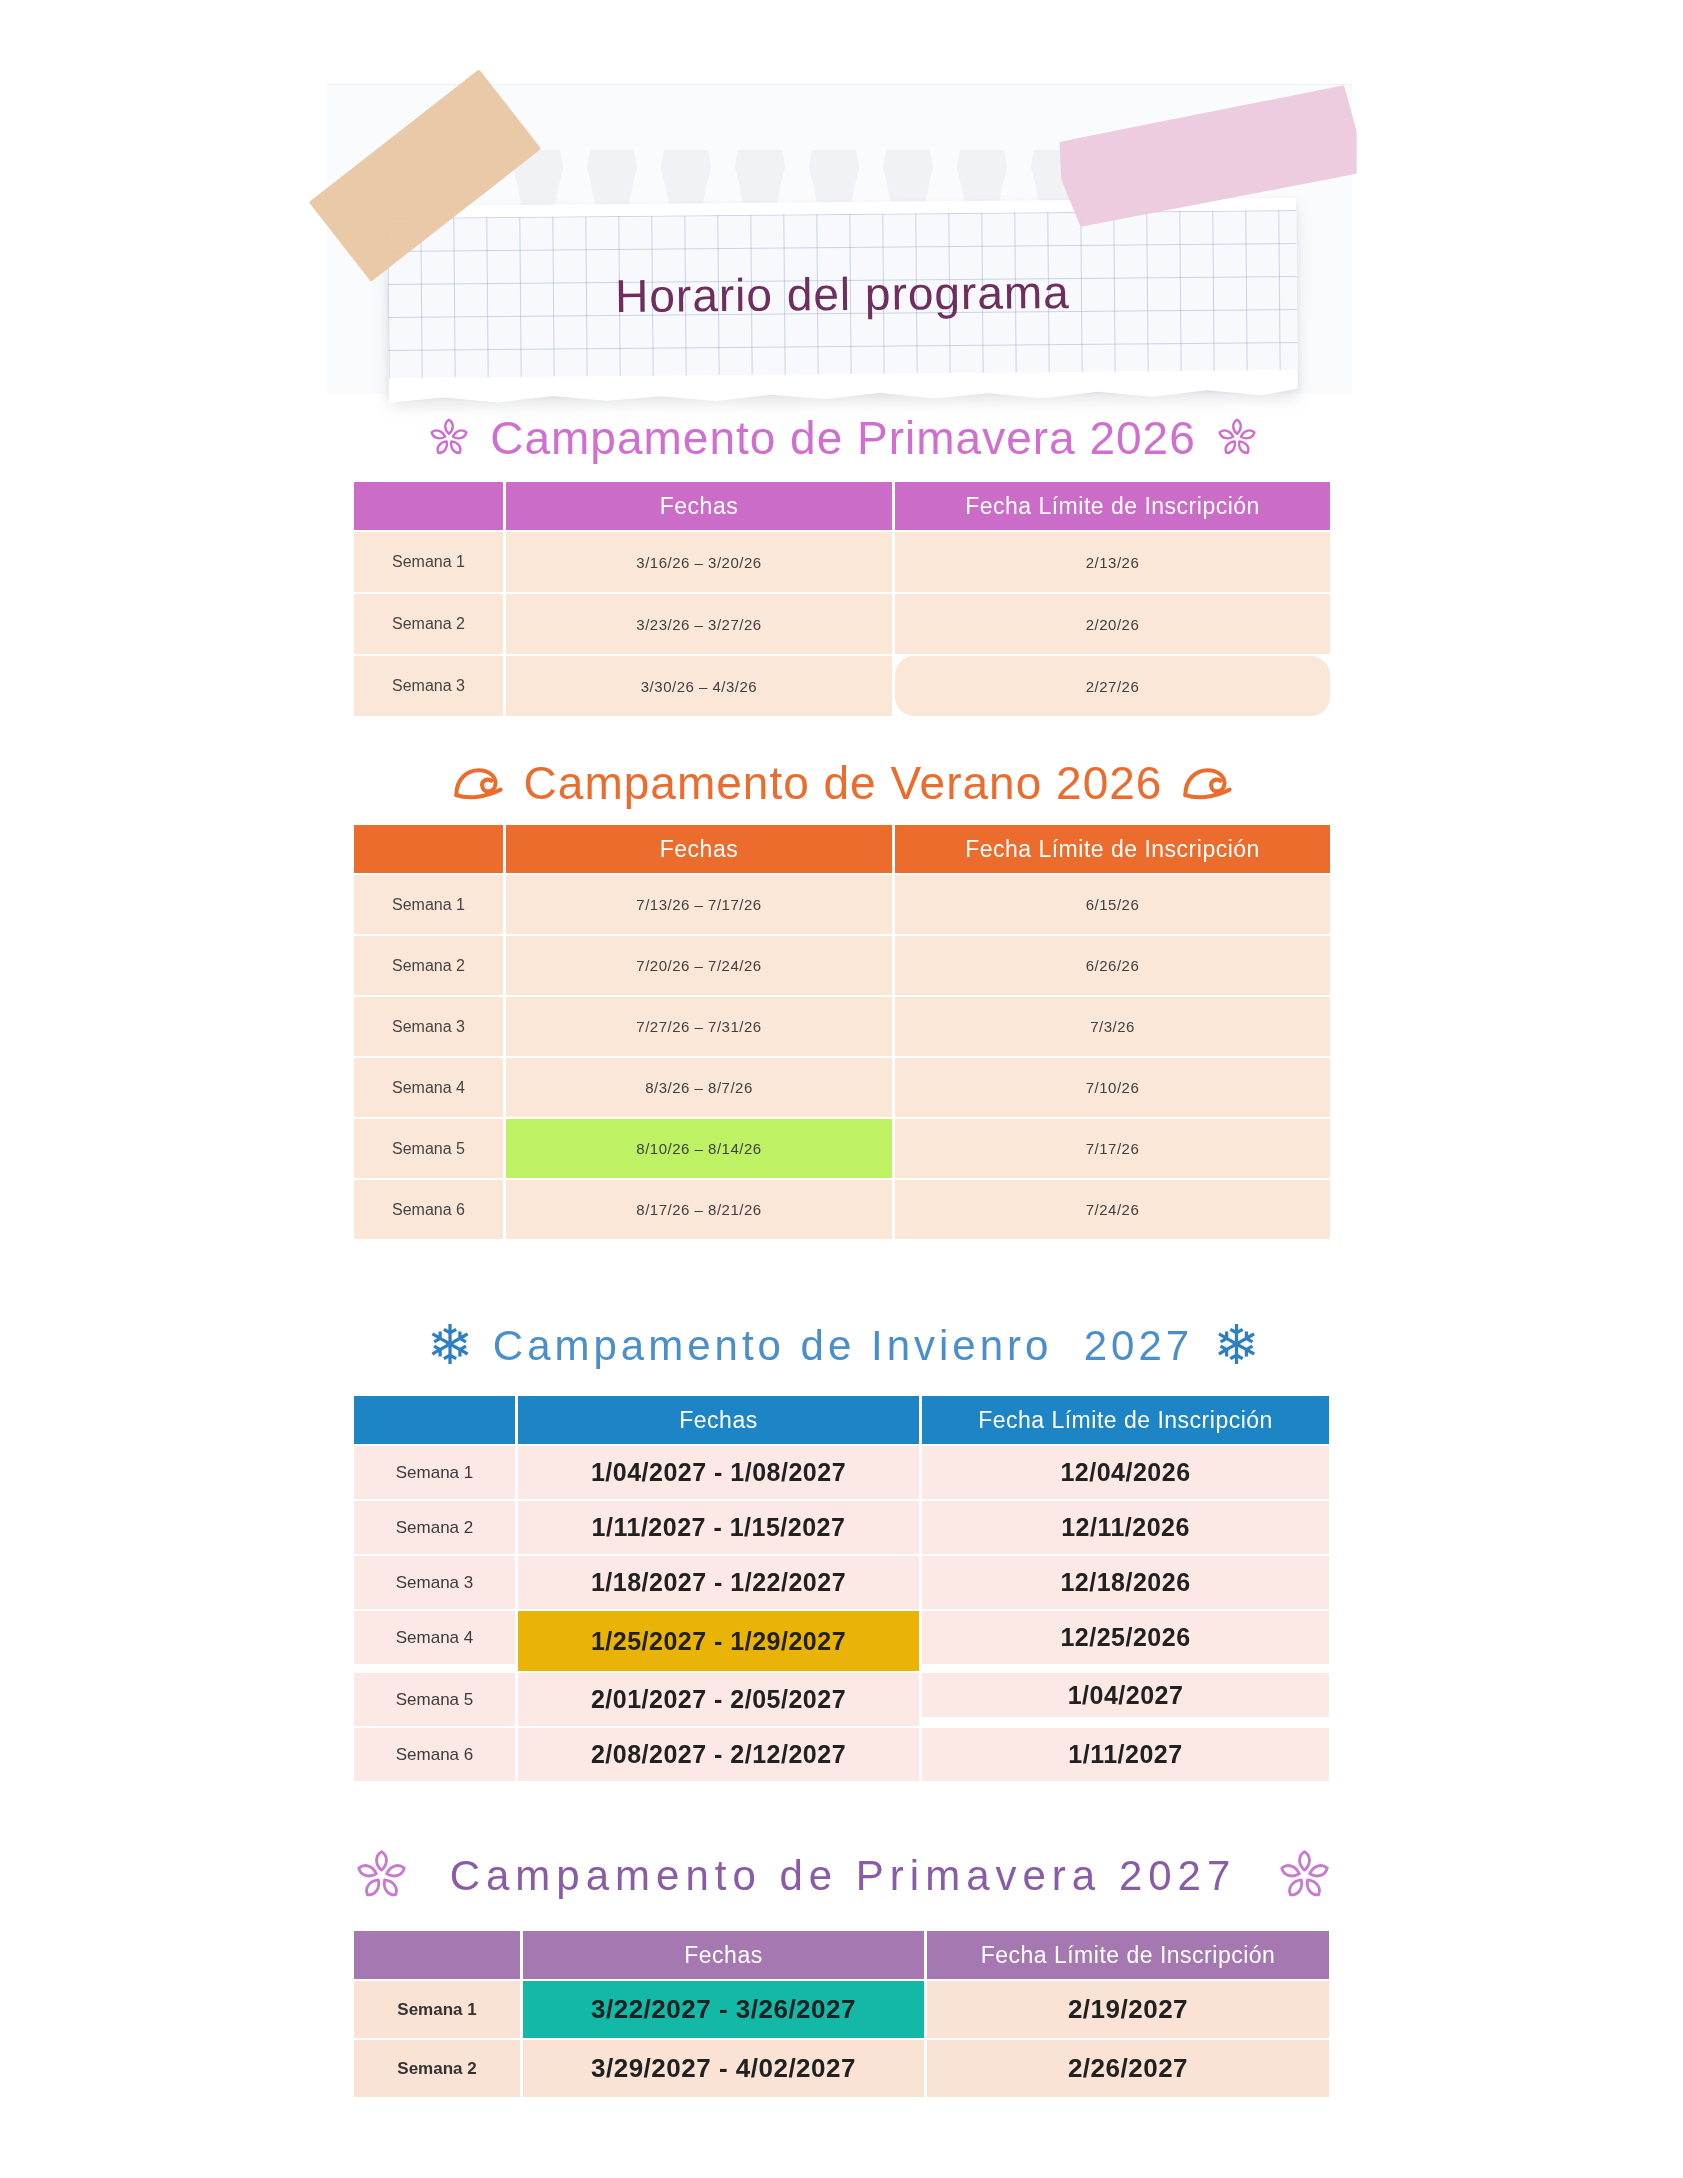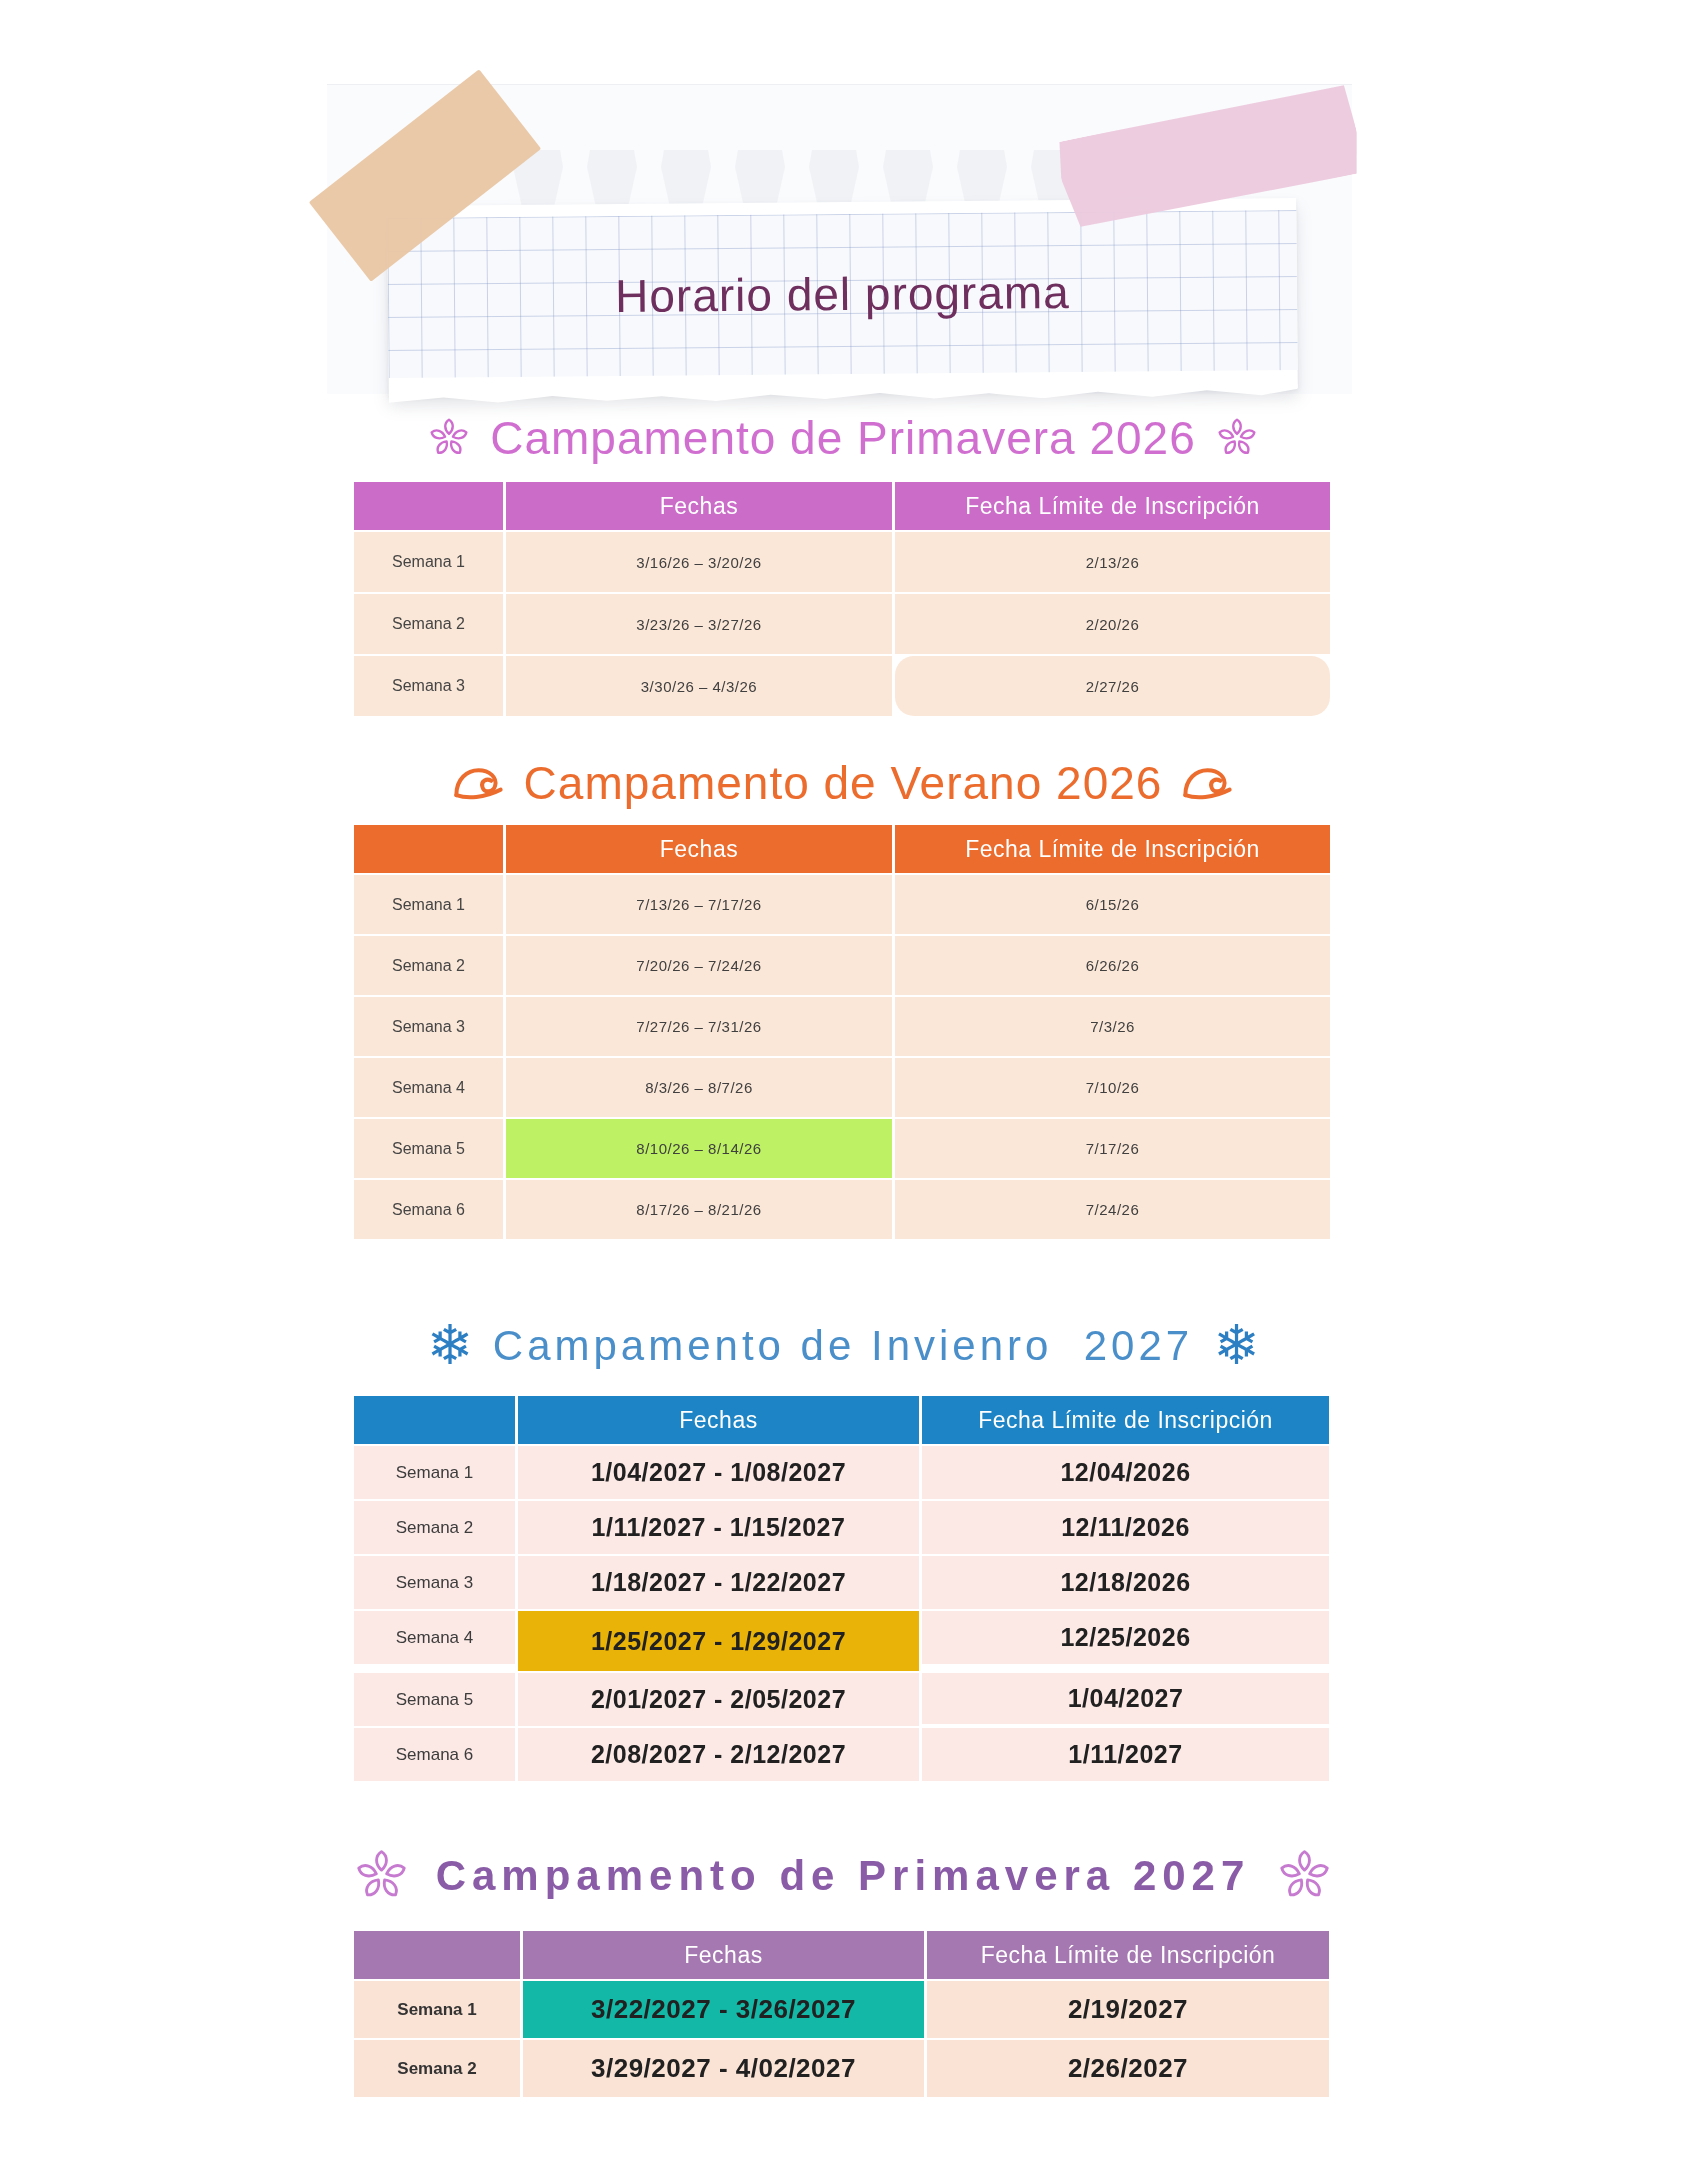--- a/index.html
+++ b/index.html
@@ -71,21 +71,21 @@
   [data-section-id="verano-2026"] .section-title{font-size:46px;font-weight:400;letter-spacing:1px;}
   [data-section-id="primavera-2026"] .camp-table,
   [data-section-id="verano-2026"] .camp-table{grid-template-columns:149px 386px 435px;}
 
   [data-section-id="invierno-2027"] .section-title{font-size:42px;font-weight:400;letter-spacing:4px;}
   [data-section-id="invierno-2027"] .camp-table{grid-template-columns:161px 401px 407px;}
   [data-section-id="invierno-2027"] .week-cell{font-size:17px;color:#3c3c3c;}
   [data-section-id="invierno-2027"] .dates-cell,
   [data-section-id="invierno-2027"] .deadline-cell{font-size:25px;font-weight:700;color:#212121;}
 
-  [data-section-id="primavera-2027"] .section-title{font-size:42px;font-weight:700;letter-spacing:6px;}
+  [data-section-id="primavera-2027"] .section-title{font-size:42px;font-weight:400;letter-spacing:6px;}
   [data-section-id="primavera-2027"] .section-title-row{justify-content:space-between;}
   [data-section-id="primavera-2027"] .camp-table{grid-template-columns:166px 401px 402px;}
   [data-section-id="primavera-2027"] .week-cell{font-size:17px;font-weight:600;color:#333333;}
   [data-section-id="primavera-2027"] .dates-cell,
   [data-section-id="primavera-2027"] .deadline-cell{font-size:26px;font-weight:700;color:#212121;}
 </style>
 </head>
 <body>
 
 <div class="page">
@@ -215,21 +215,21 @@
           <div class="cell dates-cell" style="background: rgb(252, 233, 230); height: 53px;">1/11/2027 - 1/15/2027</div>
           <div class="cell deadline-cell" style="background: rgb(252, 233, 230); height: 53px;">12/11/2026</div>
           <div class="cell week-cell" style="background: rgb(252, 233, 230); height: 53px;">Semana 3</div>
           <div class="cell dates-cell" style="background: rgb(252, 233, 230); height: 53px;">1/18/2027 - 1/22/2027</div>
           <div class="cell deadline-cell" style="background: rgb(252, 233, 230); height: 53px;">12/18/2026</div>
           <div class="cell week-cell" style="background: rgb(252, 233, 230); height: 53px;">Semana 4</div>
           <div class="cell dates-cell" style="background: #eab308; height: 60px;">1/25/2027 - 1/29/2027</div>
           <div class="cell deadline-cell" style="background: rgb(252, 233, 230); height: 53px;">12/25/2026</div>
           <div class="cell week-cell" style="background: rgb(252, 233, 230); height: 53px;">Semana 5</div>
           <div class="cell dates-cell" style="background: rgb(252, 233, 230); height: 53px;">2/01/2027 - 2/05/2027</div>
-          <div class="cell deadline-cell" style="background: rgb(252, 233, 230); height: 51px;">1/04/2027</div>
+          <div class="cell deadline-cell" style="background: rgb(252, 233, 230); height: 44px;">1/04/2027</div>
           <div class="cell week-cell" style="background: rgb(252, 233, 230); height: 53px;">Semana 6</div>
           <div class="cell dates-cell" style="background: rgb(252, 233, 230); height: 53px;">2/08/2027 - 2/12/2027</div>
           <div class="cell deadline-cell" style="background: rgb(252, 233, 230); height: 53px;">1/11/2027</div>
         </div>
       </section>
       <section class="section" data-section-id="primavera-2027" style="top: 1847px;">
         <div class="section-title-row">
           <span class="icon">
             <svg width="55" height="55" viewBox="-23 -23 46 46">
               <g>

